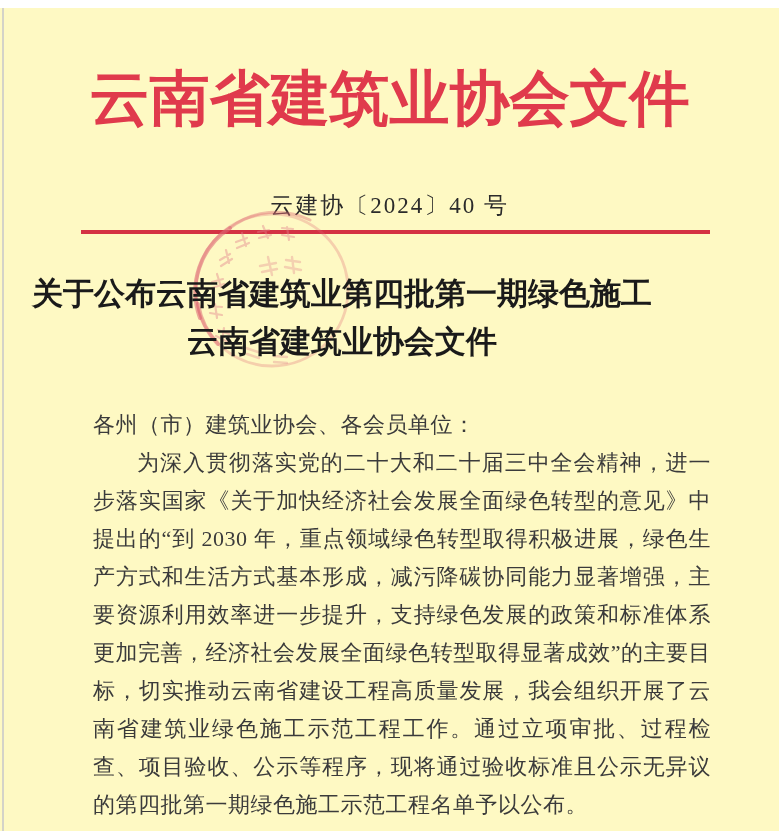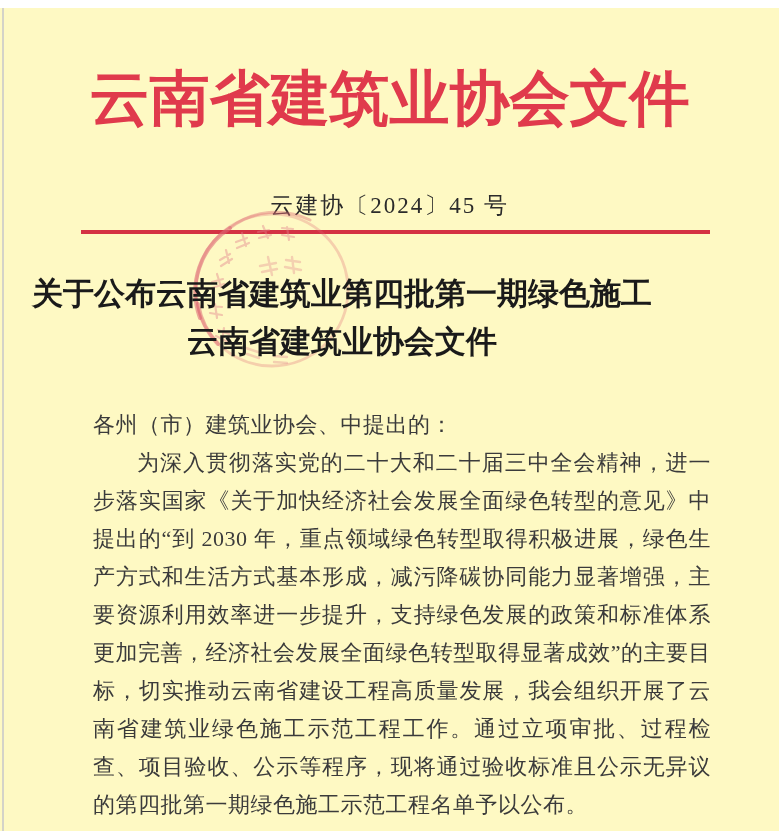--- a/index.html
+++ b/index.html
@@ -100,21 +100,21 @@
 </style>
 </head>
 <body>
 
 <div class="page">
 
   <div class="scan-edge"></div>
 
   <div class="masthead">云南省建筑业协会文件</div>
 
-  <div class="doc-number">云建协〔2024〕45 号</div>
+  <div class="doc-number">云建协〔2024〕40 号</div>
 
   <div class="red-rule"></div>
 
   <svg class="seal" viewBox="0 0 168 164" xmlns="http://www.w3.org/2000/svg">
     <g fill="none" stroke="#dd6572" stroke-linecap="round">
 
       <circle cx="82" cy="82" r="76" stroke-width="3" opacity="0.28"></circle>
       <path d="M 10,110 A 76 76 0 0 1 40,20" stroke-width="4" opacity="0.55"></path>
       <path d="M 40,20 A 76 76 0 0 1 120,12" stroke-width="3" opacity="0.38"></path>
       <path d="M 8,96 A 76 76 0 0 0 28,136" stroke-width="4" opacity="0.5"></path>
@@ -137,17 +137,17 @@
       </g>
     </g>
   </svg>
 
   <div class="notice-title">
     <div>关于公布云南省建筑业第四批第一期绿色施工</div>
     <div>云南省建筑业协会文件</div>
   </div>
 
   <div class="body-block">
-    <div class="salutation">各州（市）建筑业协会、中提出的：</div>
+    <div class="salutation">各州（市）建筑业协会、各会员单位：</div>
     <p class="body-paragraph">为深入贯彻落实党的二十大和二十届三中全会精神，进一步落实国家《关于加快经济社会发展全面绿色转型的意见》中提出的“到 2030 年，重点领域绿色转型取得积极进展，绿色生产方式和生活方式基本形成，减污降碳协同能力显著增强，主要资源利用效率进一步提升，支持绿色发展的政策和标准体系更加完善，经济社会发展全面绿色转型取得显著成效”的主要目标，切实推动云南省建设工程高质量发展，我会组织开展了云南省建筑业绿色施工示范工程工作。通过立项审批、过程检查、项目验收、公示等程序，现将通过验收标准且公示无异议的第四批第一期绿色施工示范工程名单予以公布。</p>
   </div>
 
 </div>
 
 </body></html>

